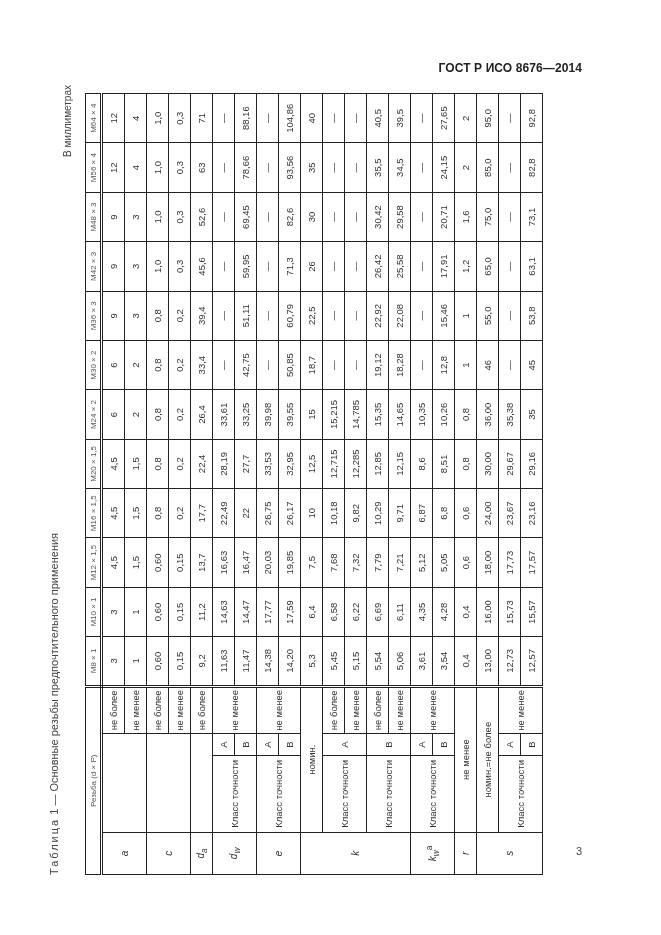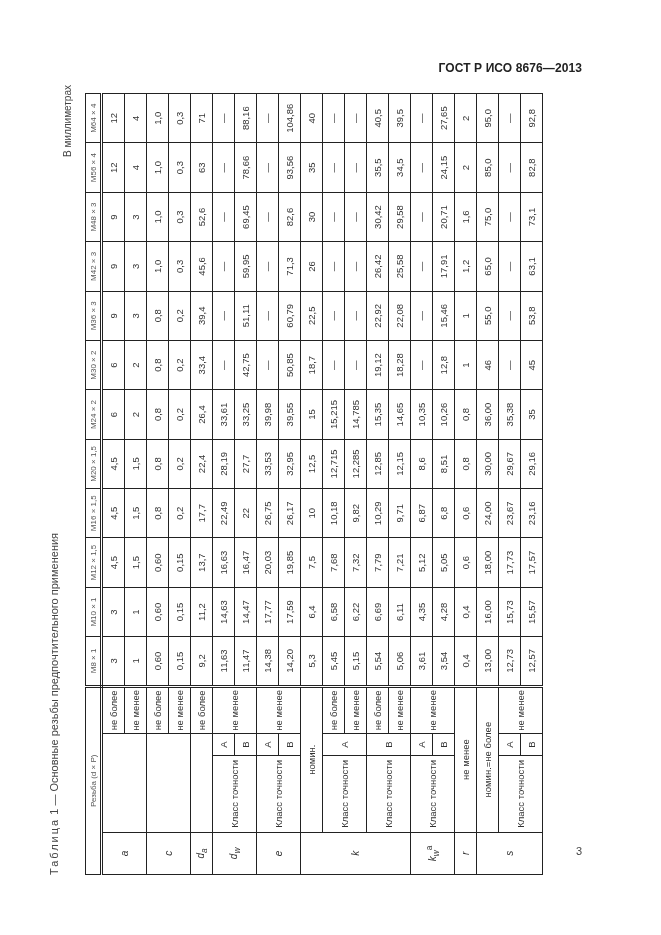--- a/index.html
+++ b/index.html
@@ -45,21 +45,21 @@
   table.t tr.hdr td { border-bottom: 3px double #222; }
   td.wrap { white-space: normal !important; line-height: 11px; }
   td.lbl-sym { font-size: 10px; }
   td.lbl-sym i { font-style: italic; }
   td.kl { font-size: 9.5px; line-height: 11px; white-space: normal !important; }
   td.lim { font-size: 9.5px; }
 </style>
 </head>
 <body>
 
-<div class="doc-header">ГОСТ Р ИСО 8676—2013</div>
+<div class="doc-header">ГОСТ Р ИСО 8676—2014</div>
 
 <div class="rot">
   <div class="caption-row">
     <div class="caption">
       <span class="spaced">Таблица</span>
       <span>1</span>
       <span>— Основные резьбы предпочтительного применения</span>
     </div>
     <div class="units">В миллиметрах</div>
   </div>

